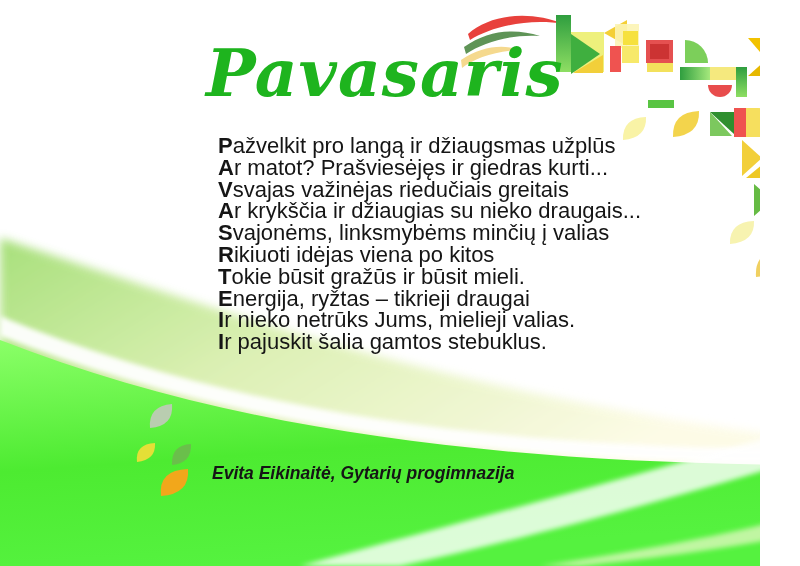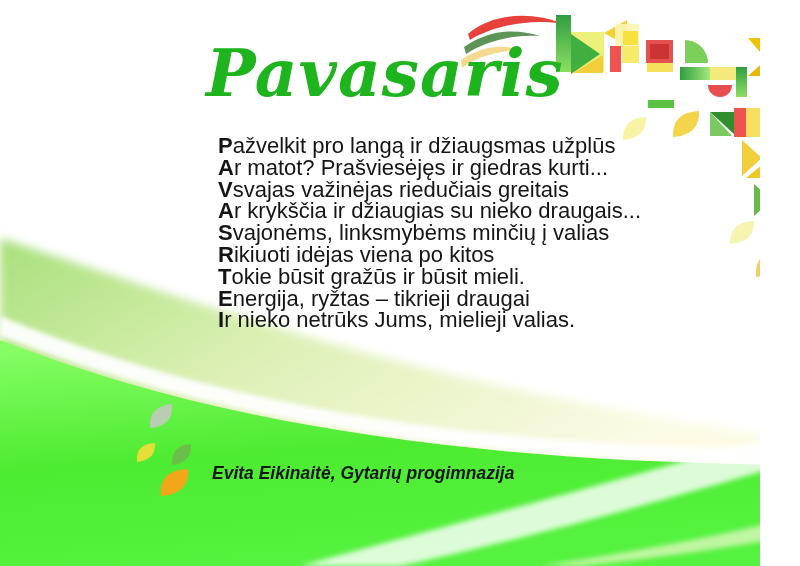--- a/index.html
+++ b/index.html
@@ -140,17 +140,18 @@
   <div class="poem">
     <div class="poem-line"><span class="lead">P</span><span>ažvelkit pro langą ir džiaugsmas užplūs</span></div>
     <div class="poem-line"><span class="lead">A</span><span>r matot? Prašviesėjęs ir giedras kurti...</span></div>
     <div class="poem-line"><span class="lead">V</span><span>svajas važinėjas riedučiais greitais</span></div>
     <div class="poem-line"><span class="lead">A</span><span>r krykščia ir džiaugias su nieko draugais...</span></div>
     <div class="poem-line"><span class="lead">S</span><span>vajonėms, linksmybėms minčių į valias</span></div>
     <div class="poem-line"><span class="lead">R</span><span>ikiuoti idėjas viena po kitos</span></div>
     <div class="poem-line"><span class="lead">T</span><span>okie būsit gražūs ir būsit mieli.</span></div>
     <div class="poem-line"><span class="lead">E</span><span>nergija, ryžtas – tikrieji draugai</span></div>
     <div class="poem-line"><span class="lead">I</span><span>r nieko netrūks Jums, mielieji valias.</span></div>
+    <div class="poem-line"><span class="lead">I</span><span>r pajuskit šalia gamtos stebuklus.</span></div>
   </div>
 
   <div class="attribution">Evita Eikinaitė, Gytarių progimnazija</div>
 
 </div>
 
 </body></html>

